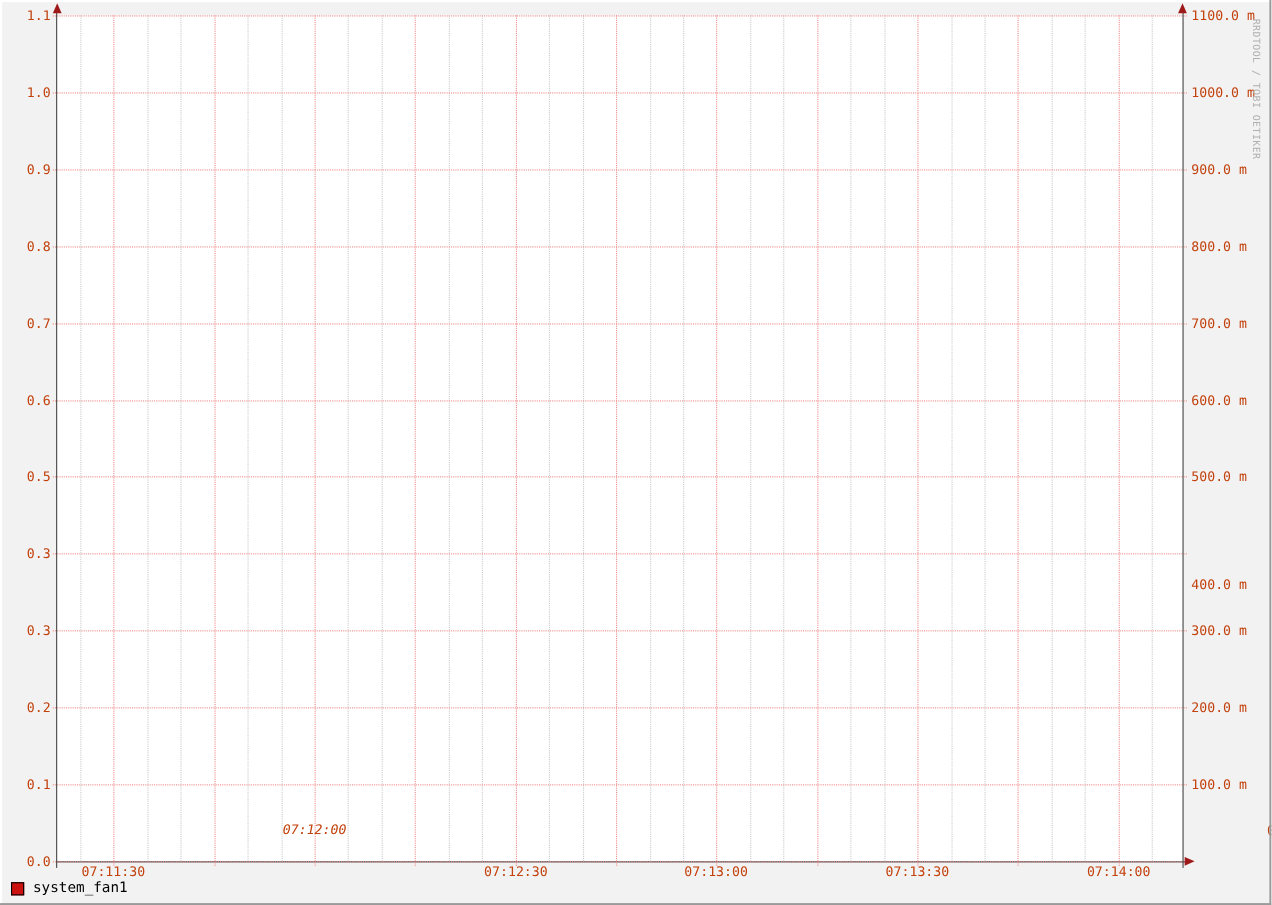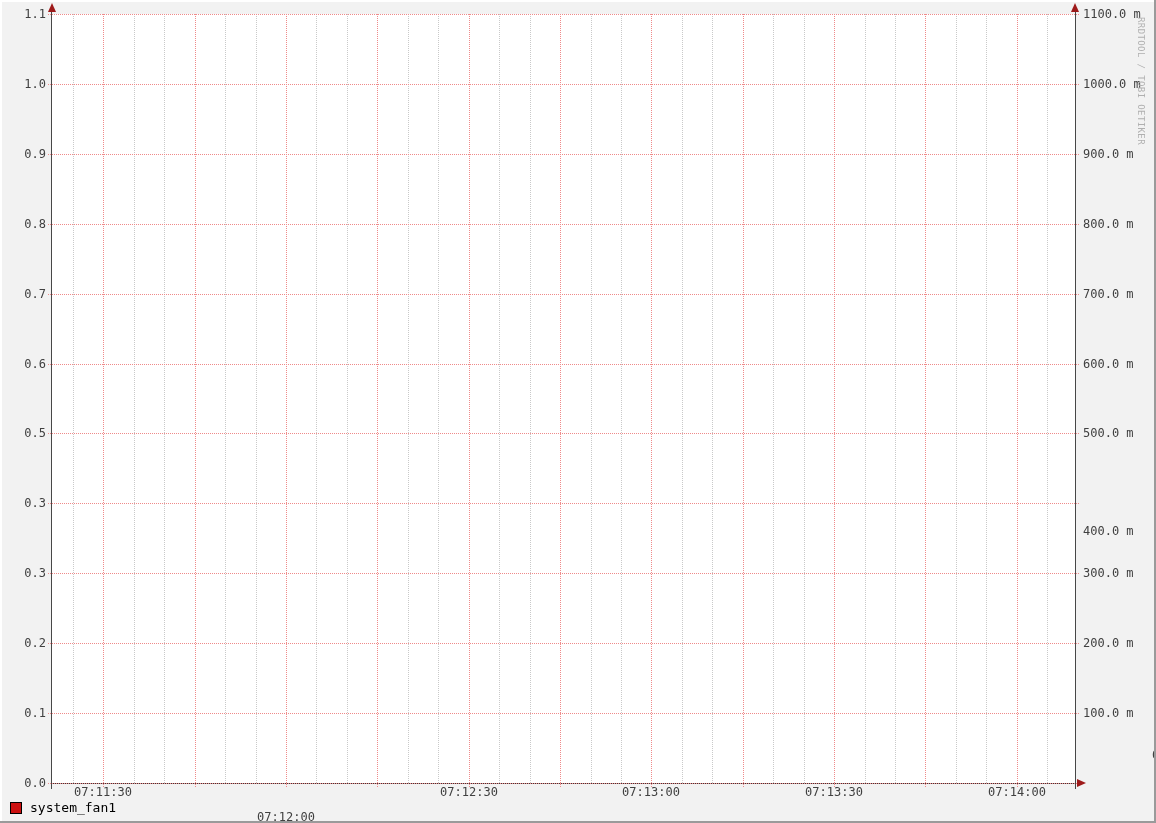--- a/index.html
+++ b/index.html
@@ -6,21 +6,21 @@
   .graph{
     position:relative;
     width:1156px;height:823px;
     background:#f2f2f2;
     font-family:"DejaVu Sans Mono","Liberation Mono",monospace;
     overflow:hidden;
     -webkit-font-smoothing:none;
   }
   .abs{position:absolute;}
   .canvas{position:absolute;left:52px;top:14px;width:1023px;height:769px;background:#ffffff;}
-  .tick-label{position:absolute;font-size:12px;line-height:13px;color:#404040;white-space:pre;}
+  .tick-label{position:absolute;font-size:12px;line-height:13px;color:#c2410c;white-space:pre;}
   .xlab{text-align:center;}
   .ylab-left{text-align:right;}
   .ylab-right{text-align:left;}
   .legend-row{position:absolute;left:10px;top:800px;height:16px;}
   .legend-swatch{position:absolute;left:0;top:2px;width:10px;height:10px;border:1px solid #000;}
   .legend-label{position:absolute;left:20px;top:0;font-size:13px;line-height:16px;color:#000;white-space:pre;}
   .watermark{
     position:absolute;left:1136px;top:17px;
     writing-mode:vertical-rl;
     font-size:9px;letter-spacing:0.4px;color:#b0b0b0;white-space:pre;
@@ -112,21 +112,21 @@
       <div class="tick-label ylab-right" style="position: absolute; left: 1083px; top: 497px; width: 72px; text-align: left; margin-top: 28px;">400.0 m</div>
       <div class="tick-label ylab-left" style="position: absolute; left: 0px; top: 567px; width: 46px; text-align: right;">0.3</div>
       <div class="tick-label ylab-right" style="position: absolute; left: 1083px; top: 567px; width: 72px; text-align: left;">300.0 m</div>
       <div class="tick-label ylab-left" style="position: absolute; left: 0px; top: 637px; width: 46px; text-align: right;">0.2</div>
       <div class="tick-label ylab-right" style="position: absolute; left: 1083px; top: 637px; width: 72px; text-align: left;">200.0 m</div>
       <div class="tick-label ylab-left" style="position: absolute; left: 0px; top: 707px; width: 46px; text-align: right;">0.1</div>
       <div class="tick-label ylab-right" style="position: absolute; left: 1083px; top: 707px; width: 72px; text-align: left;">100.0 m</div>
       <div class="tick-label ylab-left" style="position: absolute; left: 0px; top: 777px; width: 46px; text-align: right;">0.0</div>
       <div class="tick-label ylab-right" style="position: absolute; left: 1083px; top: 749px; width: 72px; text-align: right; margin-left: 33px;">0.0 m</div>
       <div class="tick-label xlab" style="position: absolute; left: 43px; top: 786px; width: 120px; text-align: center;">07:11:30</div>
-      <div class="tick-label xlab" style="position: absolute; left: 226px; top: 811px; width: 120px; text-align: center;">07:12:00</div>
+      <div class="tick-label xlab" style="position: absolute; left: 226px; top: 748px; width: 120px; text-align: center; font-style: italic;">07:12:00</div>
       <div class="tick-label xlab" style="position: absolute; left: 409px; top: 786px; width: 120px; text-align: center;">07:12:30</div>
       <div class="tick-label xlab" style="position: absolute; left: 591px; top: 786px; width: 120px; text-align: center;">07:13:00</div>
       <div class="tick-label xlab" style="position: absolute; left: 774px; top: 786px; width: 120px; text-align: center;">07:13:30</div>
       <div class="tick-label xlab" style="position: absolute; left: 957px; top: 786px; width: 120px; text-align: center;">07:14:00</div>
     </div>
 
   <div class="legend-row">
     <span class="legend-swatch" id="legend-swatch" style="background: rgb(204, 17, 17);"></span>
     <span class="legend-label">system_fan1</span>
   </div>

